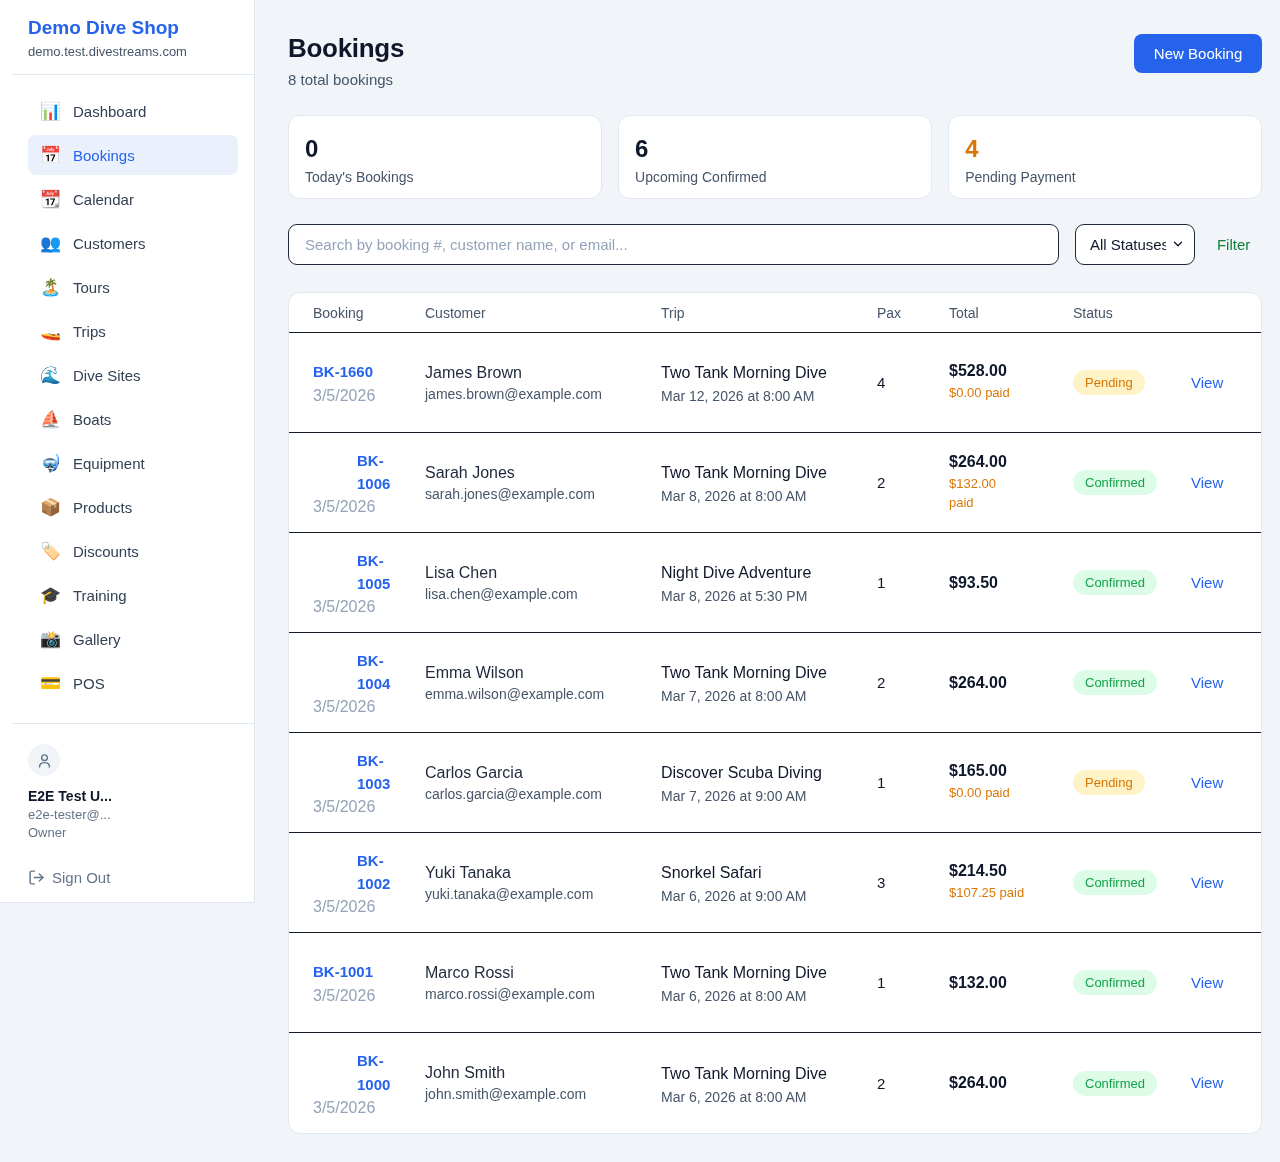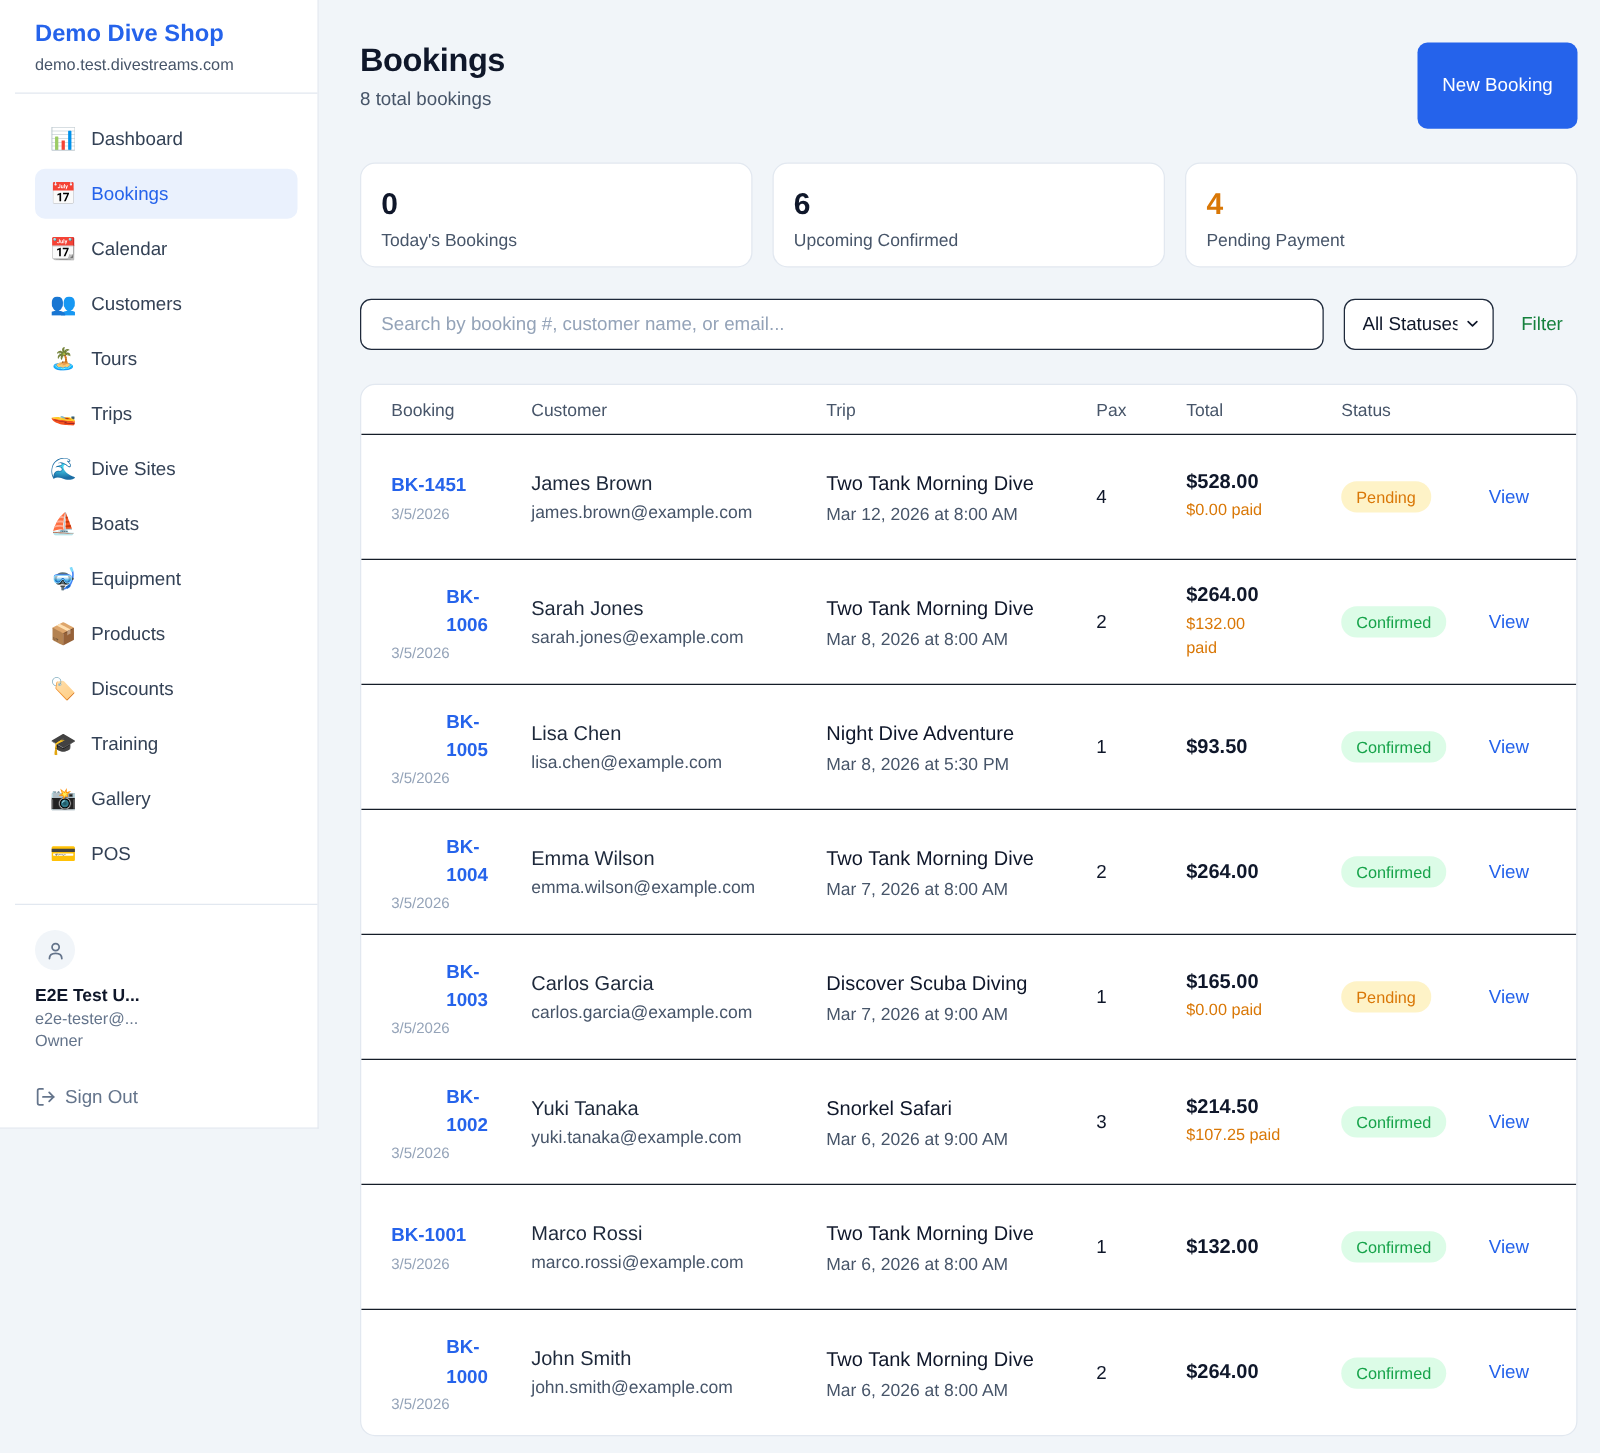--- a/index.html
+++ b/index.html
@@ -47,21 +47,21 @@
     font-family: inherit; white-space: nowrap;
   }
 
   
   .main { flex: 1; padding: 33px 32px 34px 33px; }
   .page-header { display: flex; justify-content: space-between; align-items: flex-start; margin-bottom: 27px; }
   .page-title { font-size: 26px; font-weight: 700; color: #0f172a; letter-spacing: -0.3px; }
   .page-subtitle { font-size: 15px; color: #475569; margin-top: 7px; }
   .primary-btn {
     background: #2563eb; color: #ffffff; border: none; border-radius: 8px;
-    padding: 26px 20px; font-size: 15px; font-weight: 500; cursor: pointer;
+    padding: 11px 20px; font-size: 15px; font-weight: 500; cursor: pointer;
     font-family: inherit; margin-top: 1px;
   }
 
   .stats { display: grid; grid-template-columns: repeat(3, 1fr); gap: 16px; margin-bottom: 25px; }
   .stat-card {
     background: #ffffff; border: 1px solid #e2e8f0; border-radius: 12px;
     padding: 19px 16px; height: 84px;
   }
   .stat-value { font-size: 24px; font-weight: 700; color: #0f172a; }
   .stat-value.orange { color: #d97706; }
@@ -97,21 +97,21 @@
     padding: 0 24px;
   }
   .thead { height: 40px; align-items: center; border-bottom: 1px solid #141c28; }
   .th { font-size: 14px; color: #475569; font-weight: 400; }
   .tbody-row { min-height: 100px; align-items: center; border-bottom: 1px solid #141c28; padding-top: 14px; padding-bottom: 14px; }
   .tbody-row:last-child { border-bottom: none; }
   .cell { padding-right: 14px; }
 
   .booking-id { color: #2563eb; font-size: 15px; font-weight: 700; text-decoration: none; display: inline-block; line-height: 1.55; }
   .booking-id.wrap { max-width: 44px; margin-left: 44px; }
-  .booking-date { font-size: 12px; color: #94a3b8; margin-top: 3px; }
+  .booking-date { font-size: 16px; color: #94a3b8; margin-top: 3px; }
   .customer-name { font-size: 16px; color: #1e293b; }
   .customer-email { font-size: 14px; color: #475569; margin-top: 4px; }
   .trip-name { font-size: 16px; font-weight: 500; color: #0f172a; line-height: 1.5; }
   .trip-datetime { font-size: 14px; color: #475569; margin-top: 3px; }
   .pax { font-size: 15px; color: #0f172a; }
   .total { font-size: 16px; font-weight: 700; color: #0f172a; }
   .paid { font-size: 13px; color: #d97706; margin-top: 4px; display: inline-block; line-height: 1.4; }
   .paid.wrap { max-width: 60px; }
   .badge {
     display: inline-block; font-size: 13px; padding: 5px 12px; border-radius: 999px;
@@ -268,21 +268,21 @@
         <div class="th">Customer</div>
         <div class="th">Trip</div>
         <div class="th">Pax</div>
         <div class="th">Total</div>
         <div class="th">Status</div>
         <div class="th"></div>
       </div>
       <div id="table-body">
   <div class="trow tbody-row">
     <div class="cell">
-      <a href="#" class="booking-id">BK-1451</a>
+      <a href="#" class="booking-id">BK-1660</a>
       <div class="booking-date">3/5/2026</div>
     </div>
     <div class="cell">
       <div class="customer-name">James Brown</div>
       <div class="customer-email">james.brown@example.com</div>
     </div>
     <div class="cell">
       <div class="trip-name">Two Tank Morning Dive</div>
       <div class="trip-datetime">Mar 12, 2026 at 8:00 AM</div>
     </div>

